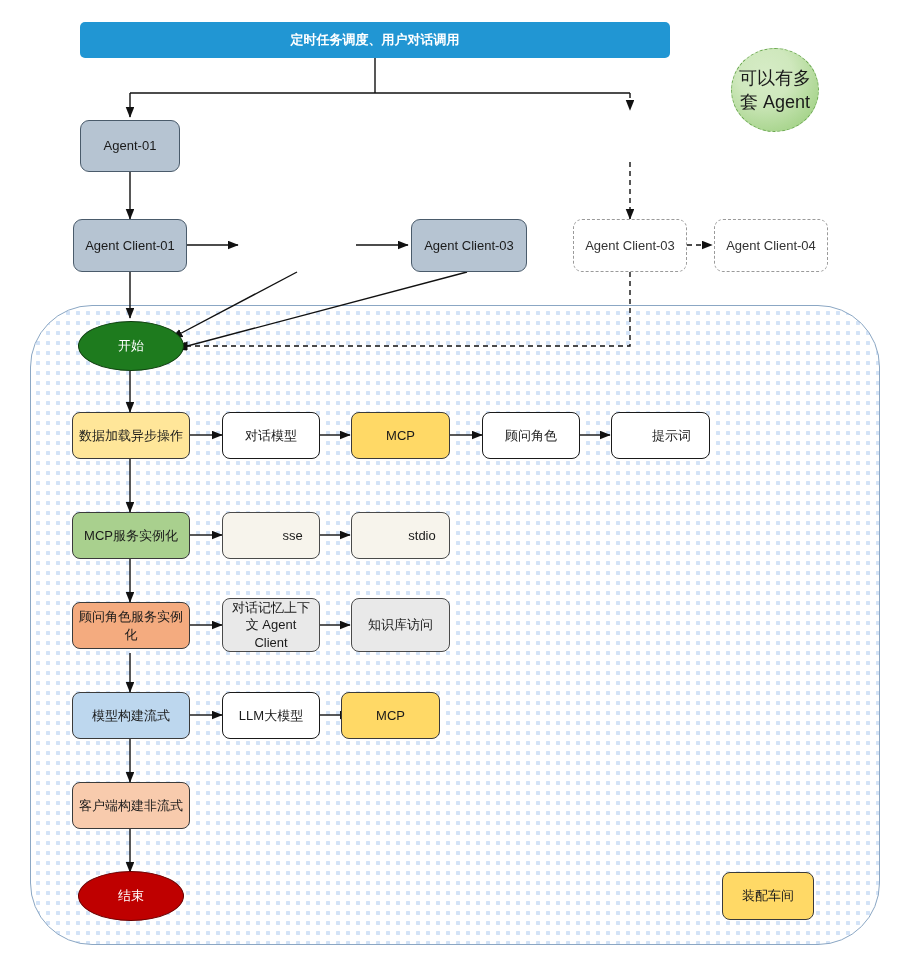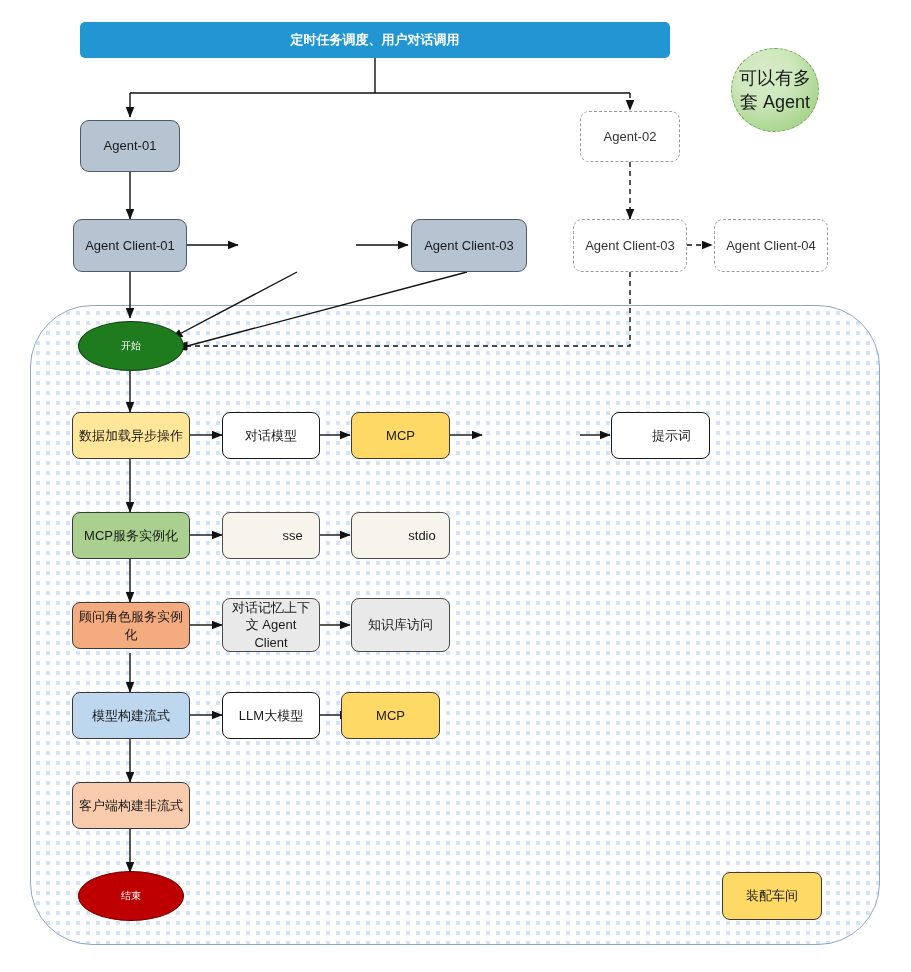--- a/index.html
+++ b/index.html
@@ -32,21 +32,21 @@
   .cream{background:#f7f4ec;border:1px solid #4a4a4a;padding-left:43px;}
   .green-b{background:#a9d08e;border:1px solid #3a3a3a;}
   .gray-b{background:#e9e9e9;border:1px solid #4a4a4a;}
   .salmon{background:#f4ab7f;border:1px solid #3a3a3a;text-align:center;}
   .blue-b{background:#bdd7ee;border:1px solid #3a3a3a;}
   .peach{background:#f8cbad;border:1px solid #3a3a3a;}
 
   .ellipse{
     position:absolute;box-sizing:border-box;display:flex;
     align-items:center;justify-content:center;text-align:center;
-    border-radius:50%;color:#ffffff;font-size:10px;
+    border-radius:50%;color:#ffffff;font-size:13px;
   }
   .e-start{background:#1e7b1e;border:1px solid #0f3d0f;}
   .e-end{background:#bf0000;border:1px solid #6a0000;}
 
   .circle-note{
     position:absolute;box-sizing:border-box;border-radius:50%;
     border:1px dashed #6aa84f;
     background:radial-gradient(circle at 38% 30%, #d6ecc6 0%, #cfe8bd 35%, #93ca74 100%);
     display:flex;align-items:center;justify-content:center;text-align:center;
     color:#1a1a1a;font-size:18px;line-height:1.35;
@@ -136,23 +136,20 @@
   <div class="circle-note" style="left:731px;top:48px;width:88px;height:84px;">
     <div>
       <span>可以有多套</span>
       <span>Agent</span>
     </div>
   </div>
 
   <div class="node agentbox" style="left:80px;top:120px;width:100px;height:52px;">
     <span>Agent-01</span>
   </div>
-  <div class="node dashbox" style="left:580px;top:111px;width:100px;height:51px;">
-    <span>Agent-02</span>
-  </div>
 
   <div class="node agentbox" style="left:73px;top:219px;width:114px;height:53px;">
     <span>Agent Client-01</span>
   </div>
   <div class="node agentbox" style="left:411px;top:219px;width:116px;height:53px;">
     <span>Agent Client-03</span>
   </div>
   <div class="node dashbox" style="left:573px;top:219px;width:114px;height:53px;">
     <span>Agent Client-03</span>
   </div>
@@ -166,20 +163,23 @@
 
   <div class="node yellow-l" style="left:72px;top:412px;width:118px;height:47px;">
     <span>数据加载异步操作</span>
   </div>
   <div class="node white" style="left:222px;top:412px;width:98px;height:47px;">
     <span>对话模型</span>
   </div>
   <div class="node yellow-d" style="left:351px;top:412px;width:99px;height:47px;">
     <span>MCP</span>
   </div>
+  <div class="node white" style="left:482px;top:412px;width:98px;height:47px;">
+    <span>顾问角色</span>
+  </div>
   <div class="node white" style="left:611px;top:412px;width:99px;height:47px;padding-left:22px;">
     <span>提示词</span>
   </div>
 
   <div class="node green-b" style="left:72px;top:512px;width:118px;height:47px;">
     <span>MCP服务实例化</span>
   </div>
   <div class="node cream" style="left:222px;top:512px;width:98px;height:47px;">
     <span>sse</span>
   </div>
@@ -208,17 +208,17 @@
   </div>
 
   <div class="node peach" style="left:72px;top:782px;width:118px;height:47px;">
     <span>客户端构建非流式</span>
   </div>
 
   <div class="ellipse e-end" style="left:78px;top:871px;width:106px;height:50px;">
     <span>结束</span>
   </div>
 
-  <div class="node yellow-d" style="left:722px;top:872px;width:100px;height:48px;">
+  <div class="node yellow-d" style="left:722px;top:872px;width:92px;height:48px;">
     <span>装配车间</span>
   </div>
 
 </div>
 
 </body></html>

